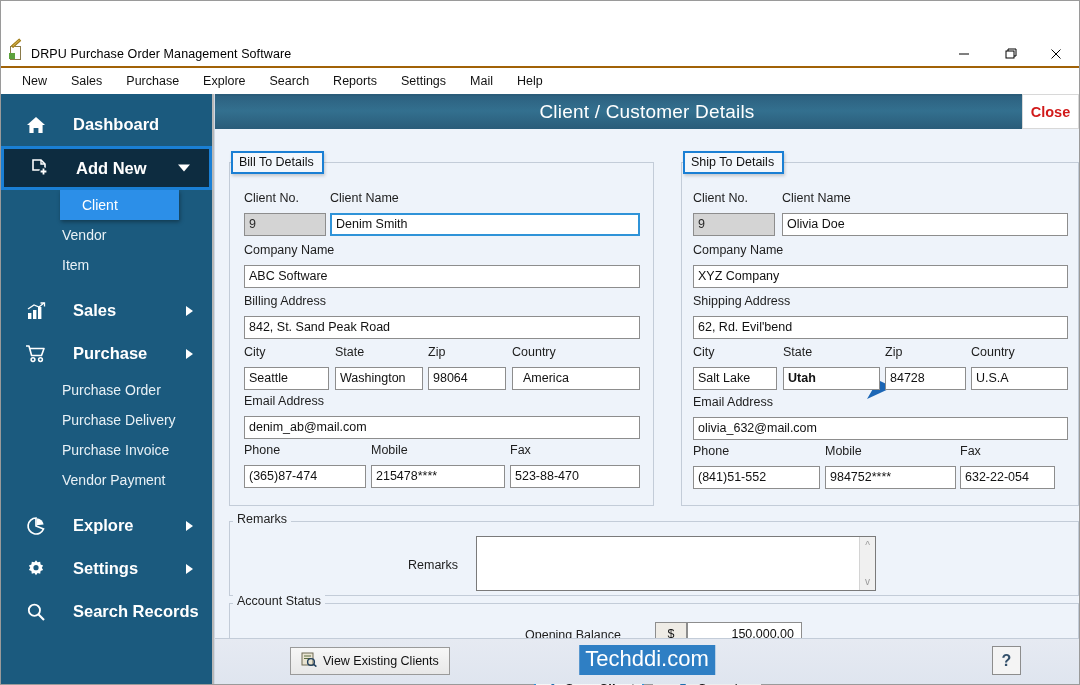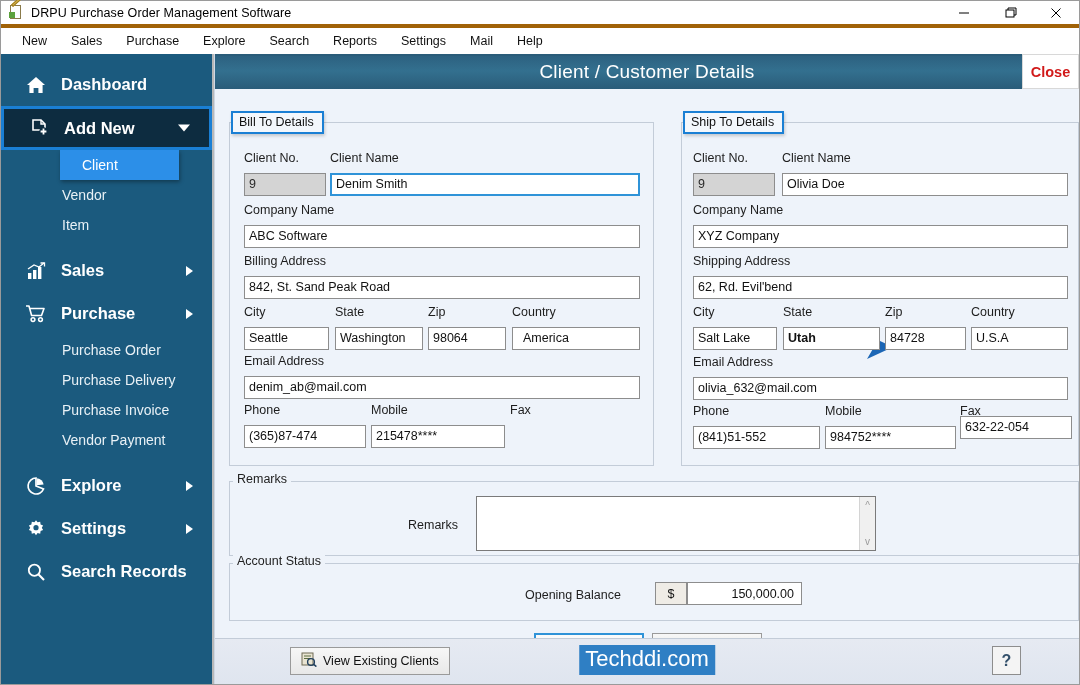--- a/index.html
+++ b/index.html
@@ -19,21 +19,22 @@
     flex-direction: column;
   }
 
   
   .titlebar {
     height: 27px;
     flex: 0 0 27px;
     background: #ffffff;
     display: flex;
     align-items: center;
-    border-bottom: 4px solid #a16207;
+    border-bottom: 2px solid #a16207;
+    margin-top: 40px;
   }
   .tb-icon {
     width: 17px; height: 17px;
     margin: 0 6px 0 7px;
     flex: 0 0 17px;
     position: relative;
   }
   .tb-icon .pg {
     position: absolute; left: 2px; top: 1px;
     width: 11px; height: 14px;
@@ -111,21 +112,21 @@
     color: #ffffff;
     font-size: 16.5px;
     font-weight: bold;
     position: relative;
   }
   .nav-main .ico {
     width: 26px; flex: 0 0 26px;
     display: flex; align-items: center; justify-content: center;
     margin-right: 12px;
   }
-  .nav-main .lbl { white-space: nowrap; }
+  .nav-main .lbl { white-space: nowrap; margin-left: 12px; }
   .nav-main .caret {
     position: absolute; right: 18px; top: 50%;
     transform: translateY(-50%);
     display: flex; align-items: center;
   }
   .nav-main.selected {
     background: #0d2c40;
     border: 3px solid #1a7fd4;
     height: 44px;
   }
@@ -565,20 +566,21 @@
           <div class="inp" style="left:282px; top:204px; width:128px;padding-left:10px;">America</div>
 
           <div class="fld-label" style="left:14px; top:231px;">Email Address</div>
           <div class="inp" style="left:14px; top:253px; width:396px;">denim_ab@mail.com</div>
 
           <div class="fld-label" style="left:14px; top:280px;">Phone</div>
           <div class="fld-label" style="left:141px; top:280px;">Mobile</div>
           <div class="fld-label" style="left:280px; top:280px;">Fax</div>
           <div class="inp" style="left:14px; top:302px; width:122px;">(365)87-474</div>
           <div class="inp" style="left:141px; top:302px; width:134px;">215478****</div>
+          <div class="inp" style="left:280px; top:302px; width:130px;">523-88-470</div>
         </div>
 
         <div class="arrow-mid">
           <svg width="40" height="40" viewBox="0 0 40 40">
             <path d="M7 8 L33 20 L7 32 L14 20 Z" fill="#1c66b5"></path>
           </svg>
         </div>
 
         <div class="gbox" style="left:466px; top:33px; width:398px; height:344px;">
           <div class="tabhead">Ship To Details</div>
@@ -604,21 +606,21 @@
           <div class="inp" style="left:289px; top:204px; width:97px;">U.S.A</div>
 
           <div class="fld-label" style="left:11px; top:232px;">Email Address</div>
           <div class="inp" style="left:11px; top:254px; width:375px;">olivia_632@mail.com</div>
 
           <div class="fld-label" style="left:11px; top:281px;">Phone</div>
           <div class="fld-label" style="left:143px; top:281px;">Mobile</div>
           <div class="fld-label" style="left:278px; top:281px;">Fax</div>
           <div class="inp" style="left:11px; top:303px; width:127px;">(841)51-552</div>
           <div class="inp" style="left:143px; top:303px; width:131px;">984752****</div>
-          <div class="inp" style="left:278px; top:293px; width:112px;">632-22-054</div>
+          <div class="inp" style="left:278px; top:303px; width:95px;">632-22-054</div>
         </div>
 
         <div class="gbox" style="left:14px; top:392px; width:850px; height:75px;">
           <div class="legend">Remarks</div>
           <div class="remarks-lbl" style="left:178px; top:36px;">Remarks</div>
           <div class="textarea" style="left:246px; top:14px; width:400px; height:55px;">
             <div class="ta-inner"></div>
             <div class="ta-scroll">
               <span>^</span>
               <span>v</span>

